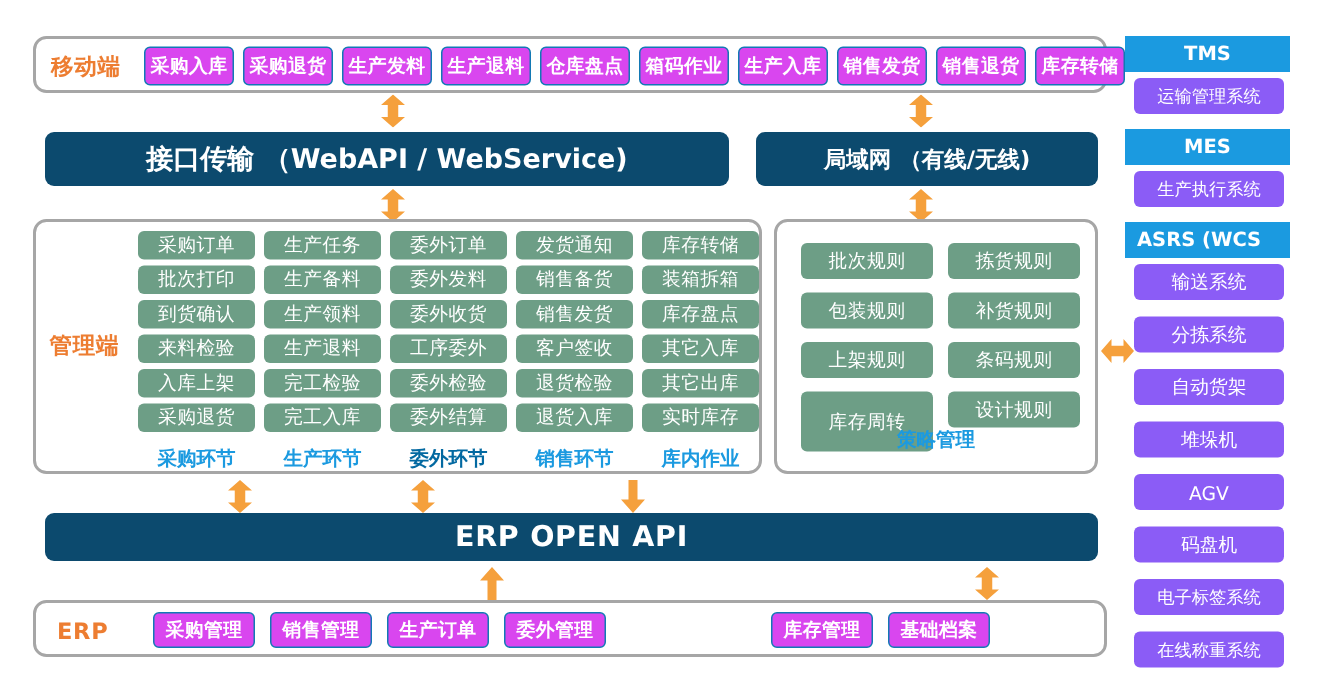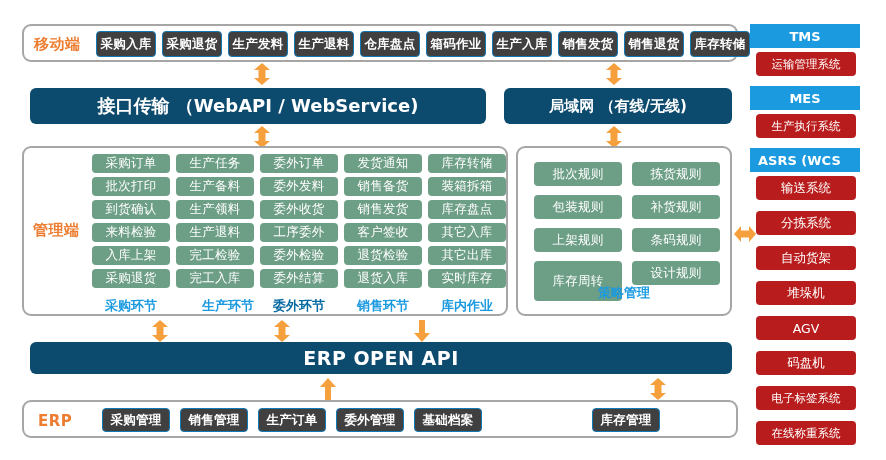--- a/index.html
+++ b/index.html
@@ -30,21 +30,21 @@
   }
   .side-label {
     color: #ed7d31;
     font-weight: bold;
     font-size: 15px;
     letter-spacing: 0.5px;
     white-space: nowrap;
   }
   .blue-btn {
     box-sizing: border-box;
-    background: #404040;
+    background: #d946ef;
     border: 1px solid #1279b5;
     border-radius: 4px;
     color: #ffffff;
     font-size: 12.5px;
     font-weight: bold;
     display: flex;
     align-items: center;
     justify-content: center;
     white-space: nowrap;
     letter-spacing: 0.3px;
@@ -99,21 +99,21 @@
     display: flex;
     align-items: center;
     justify-content: center;
     white-space: nowrap;
     overflow: hidden;
   }
   .rail-head.clipped { justify-content: flex-start; padding-left: 8px; }
   .rail-item {
     position: absolute;
     box-sizing: border-box;
-    background: #b91c1c;
+    background: #8b5cf6;
     border-radius: 4px;
     color: #ffffff;
     font-size: 12.5px;
     display: flex;
     align-items: center;
     justify-content: center;
     white-space: nowrap;
   }
   .rail-item.sm { font-size: 11.5px; }
 </style>
@@ -175,21 +175,21 @@
           <div class="green-btn" style="height: 19px;">采购退货</div>
           <div style="color: rgb(27, 154, 224); font-size: 13px; font-weight: bold; text-align: center; margin-top: 5px; white-space: nowrap;">采购环节</div>
         </div>
         <div style="display: flex; flex-direction: column; gap: 4px; width: 78px;">
           <div class="green-btn" style="height: 19px;">生产任务</div>
           <div class="green-btn" style="height: 19px;">生产备料</div>
           <div class="green-btn" style="height: 19px;">生产领料</div>
           <div class="green-btn" style="height: 19px;">生产退料</div>
           <div class="green-btn" style="height: 19px;">完工检验</div>
           <div class="green-btn" style="height: 19px;">完工入库</div>
-          <div style="color: rgb(27, 154, 224); font-size: 13px; font-weight: bold; text-align: right; margin-top: 5px; white-space: nowrap;">生产环节</div>
+          <div style="color: rgb(27, 154, 224); font-size: 13px; font-weight: bold; text-align: center; margin-top: 5px; white-space: nowrap;">生产环节</div>
         </div>
         <div style="display: flex; flex-direction: column; gap: 4px; width: 78px;">
           <div class="green-btn" style="height: 19px;">委外订单</div>
           <div class="green-btn" style="height: 19px;">委外发料</div>
           <div class="green-btn" style="height: 19px;">委外收货</div>
           <div class="green-btn" style="height: 19px;">工序委外</div>
           <div class="green-btn" style="height: 19px;">委外检验</div>
           <div class="green-btn" style="height: 19px;">委外结算</div>
           <div style="color: #0369a1; font-size: 13px; font-weight: bold; text-align: center; margin-top: 5px; white-space: nowrap;">委外环节</div>
         </div>
@@ -263,22 +263,22 @@
       </svg>
   </div>
 
   <div class="panel" style="left:22px; top:400px; width:716px; height:38px;">
     <div class="side-label" style="position:absolute; left:14px; top:10px;">ERP</div>
     <div id="erp-items" style="position:absolute; left:78px; top:6px; display:flex; gap:10px;">
         <div class="blue-btn" style="width: 68px; height: 24px;">采购管理</div>
         <div class="blue-btn" style="width: 68px; height: 24px;">销售管理</div>
         <div class="blue-btn" style="width: 68px; height: 24px;">生产订单</div>
         <div class="blue-btn" style="width: 68px; height: 24px;">委外管理</div>
+        <div class="blue-btn" style="width: 68px; height: 24px; margin-left: 100px;">库存管理</div>
         <div class="blue-btn" style="width: 68px; height: 24px;">基础档案</div>
-        <div class="blue-btn" style="width: 68px; height: 24px; margin-left: 100px;">库存管理</div>
       </div>
   </div>
 
   <div id="rail" style="position:absolute; left:750px; top:24px; width:136px; height:420px;">
       <div class="rail-head" style="left: 0px; top: 0px; width: 110px; height: 24px;">TMS</div>
       <div class="rail-item sm" style="left: 6px; top: 28px; width: 100px; height: 24px;">运输管理系统</div>
       <div class="rail-head" style="left: 0px; top: 62px; width: 110px; height: 24px;">MES</div>
       <div class="rail-item sm" style="left: 6px; top: 90px; width: 100px; height: 24px;">生产执行系统</div>
       <div class="rail-head clipped" style="left: 0px; top: 124px; width: 110px; height: 24px;">ASRS  (WCS</div>
       <div class="rail-item" style="left: 6px; top: 152px; width: 100px; height: 24px;">输送系统</div>

